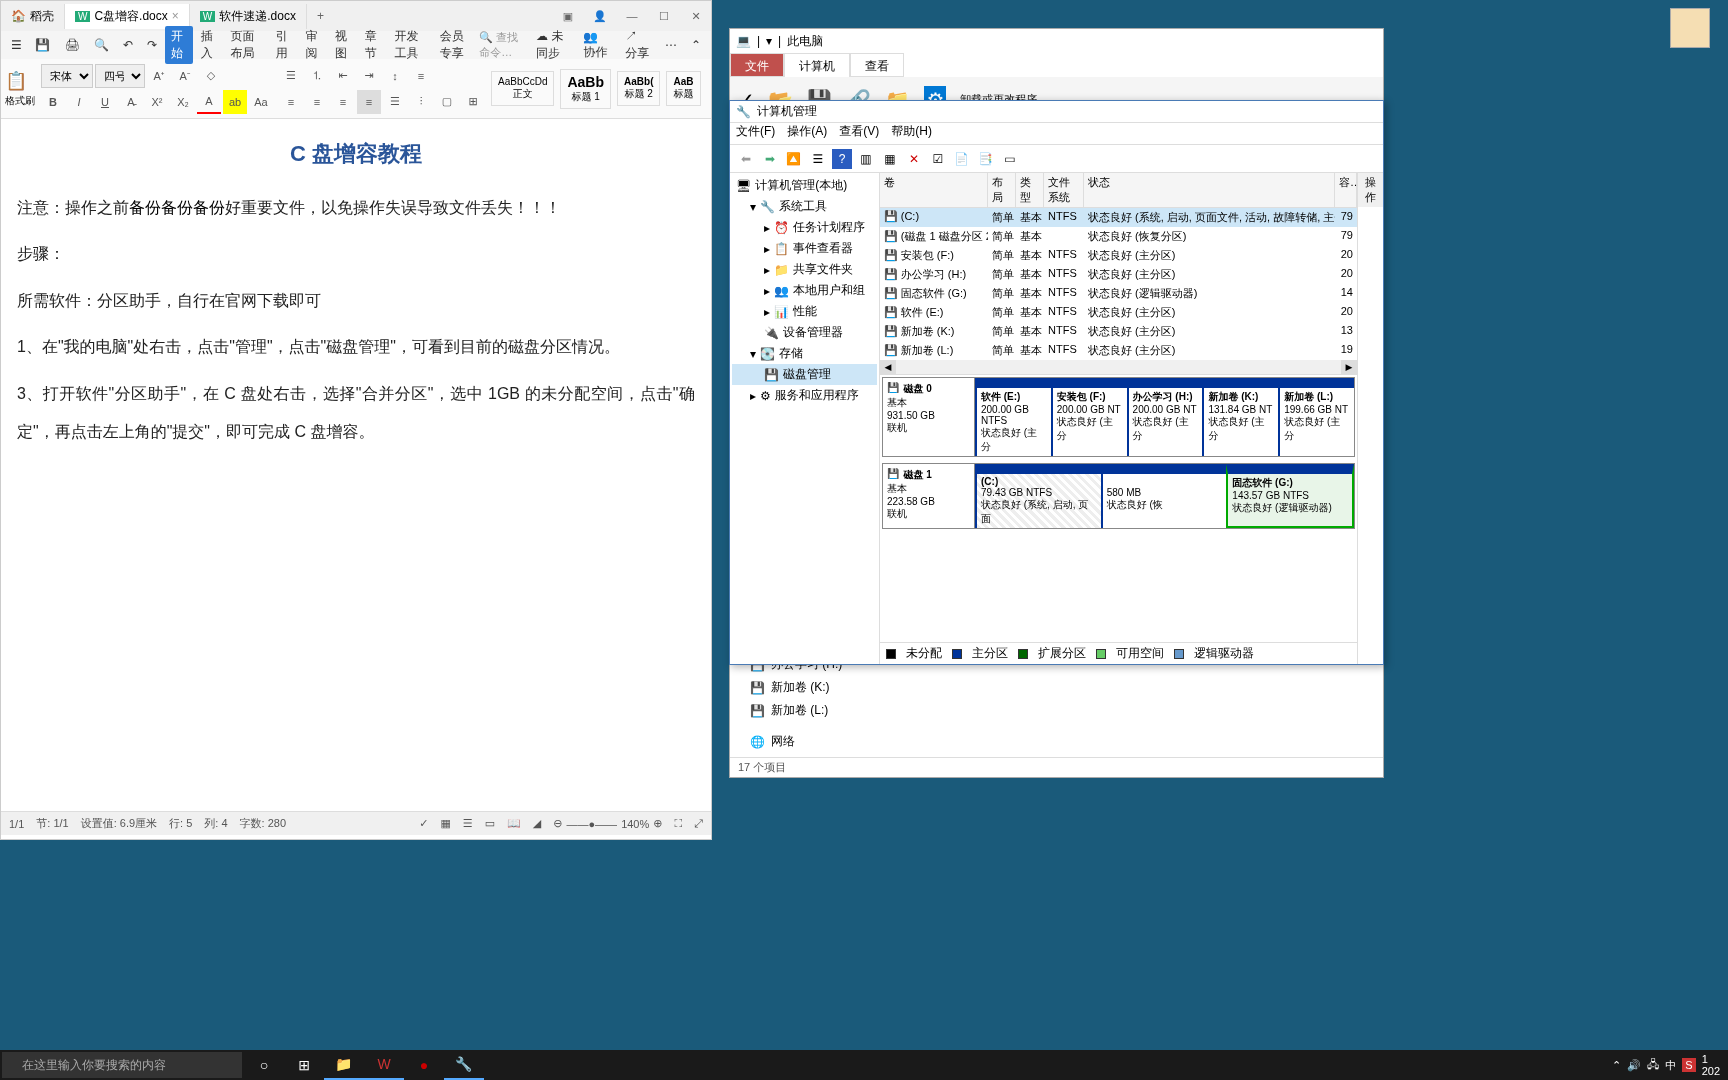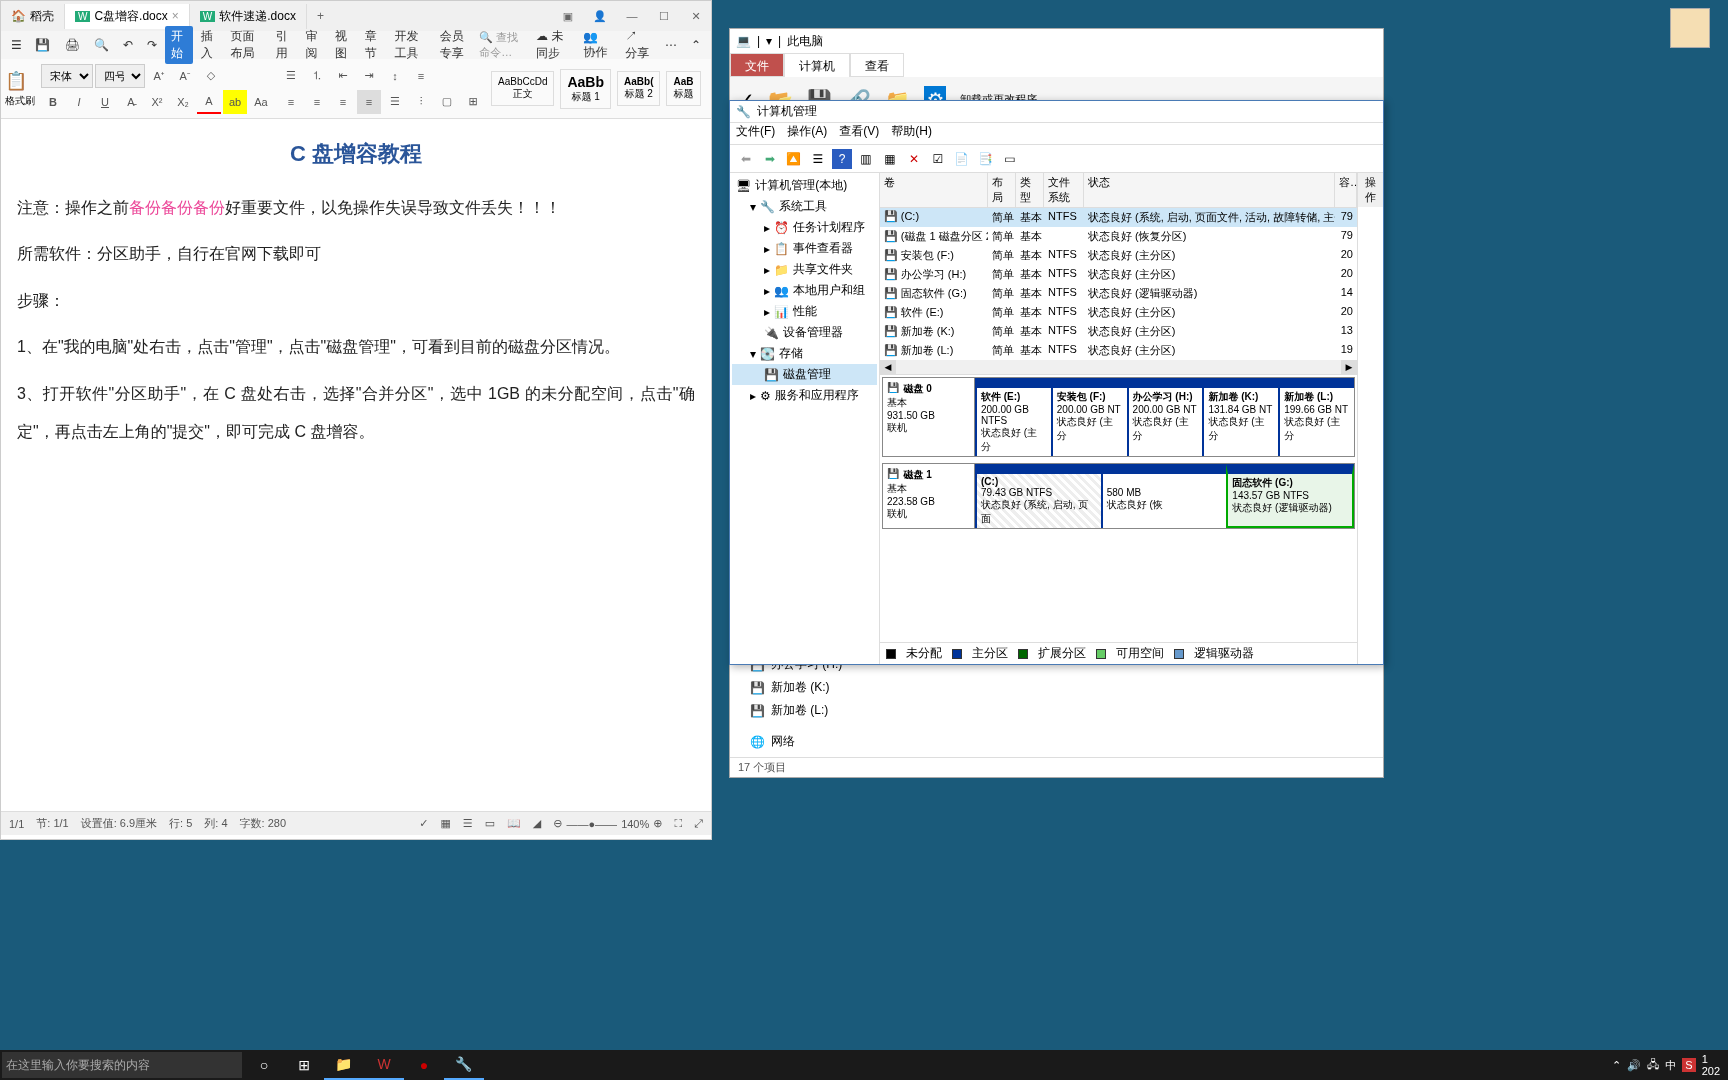--- a/index.html
+++ b/index.html
@@ -24,21 +24,21 @@
 .wps-ribbon { height: 60px; background: #fafafa; border-bottom: 1px solid #ddd; display: flex; align-items: center; padding: 2px 4px; font-size: 11px; gap: 6px; }
 .ribbon-group { display: flex; flex-direction: column; gap: 2px; }
 .ribbon-btn { width: 24px; height: 24px; display: flex; align-items: center; justify-content: center; color: #555; }
 .font-select { border: 1px solid #ccc; padding: 2px 4px; font-size: 11px; }
 .format-btns { display: flex; gap: 2px; }
 .style-box { border: 1px solid #ddd; padding: 4px 6px; font-size: 10px; text-align: center; }
 
 .wps-doc { height: 692px; overflow-y: auto; padding: 20px 16px; background: #fff; }
 .doc-title { text-align: center; color: #2a5599; font-size: 22px; margin-bottom: 20px; font-weight: bold; }
 .doc-p { font-size: 16px; line-height: 2.4; margin-bottom: 8px; color: #222; }
-.doc-red { color: #ec4899; }
+.doc-red { color: #000000; }
 
 .wps-status { height: 24px; background: #f0f0f0; border-top: 1px solid #ddd; display: flex; align-items: center; font-size: 11px; padding: 0 8px; gap: 12px; color: #555; }
 .status-spacer { flex: 1; }
 .zoom-group { display: flex; align-items: center; gap: 4px; }
 
 
 .compmgmt-window { position: absolute; left: 729px; top: 100px; width: 655px; height: 565px; background: #fff; border: 1px solid #4a7bb5; box-shadow: 2px 2px 8px rgba(0,0,0,0.3); }
 .compmgmt-title { height: 22px; background: #fff; border-bottom: 1px solid #ddd; display: flex; align-items: center; padding: 0 6px; font-size: 12px; gap: 6px; }
 .compmgmt-menubar { height: 22px; display: flex; align-items: flex-start; padding: 0 6px; font-size: 12px; gap: 12px; border-bottom: 1px solid #ddd; }
 .compmgmt-toolbar { height: 28px; display: flex; align-items: center; padding: 0 6px; gap: 4px; border-bottom: 1px solid #ddd; }
@@ -83,21 +83,21 @@
 .exp-ribbon-body { height: 46px; background: #f5f5f5; display: flex; align-items: center; gap: 14px; padding: 0 8px; font-size: 11px; border-bottom: 1px solid #ddd; }
 .big-icon { display: flex; flex-direction: column; align-items: center; gap: 2px; }
 
 .exp-bottom { position: absolute; bottom: 0; left: 0; right: 0; background: #fff; }
 .exp-sidebar-items { padding: 4px 20px; font-size: 12px; }
 .exp-side-item { padding: 3px 0; display: flex; align-items: center; gap: 6px; }
 .exp-status { border-top: 1px solid #ddd; padding: 2px 8px; font-size: 11px; color: #555; }
 
 
 .taskbar { position: absolute; bottom: 0; left: 0; right: 0; height: 30px; background: #1a1a1a; display: flex; align-items: center; }
-.search-box { width: 240px; height: 26px; background: #333; color: #aaa; font-size: 12px; display: flex; align-items: center; padding: 0 4px; margin-left: 2px; }
+.search-box { width: 240px; height: 26px; background: #333; color: #aaa; font-size: 12px; display: flex; align-items: center; padding: 0 20px; margin-left: 2px; }
 .task-icons { display: flex; gap: 0; margin-left: 2px; }
 .task-icon { width: 40px; height: 30px; display: flex; align-items: center; justify-content: center; color: #fff; font-size: 14px; }
 .tray { margin-left: auto; display: flex; align-items: center; gap: 6px; padding: 0 8px; color: #fff; font-size: 11px; }
 
 
 .desktop-icon { position: absolute; right: 18px; top: 8px; width: 40px; height: 40px; background: #f5deb3; border: 1px solid #aaa; }
 
 .scroll-track { height: 14px; background: #f0f0f0; display: flex; align-items: center; }
 .scroll-btn { width: 16px; height: 14px; background: #ddd; display: flex; align-items: center; justify-content: center; font-size: 9px; }
 </style>
@@ -492,22 +492,22 @@
         <div>标题 2</div>
       </div>
     <div class="style-box">
         <div style="font-weight:bold">AaB</div>
         <div>标题</div>
       </div>
   </div>
   <div class="wps-doc">
     <div class="doc-title">C 盘增容教程</div>
     <p class="doc-p"><span>注意：操作之前</span><span class="doc-red">备份备份备份</span><span>好重要文件，以免操作失误导致文件丢失！！！</span></p>
+    <p class="doc-p">步骤：</p>
     <p class="doc-p">所需软件：分区助手，自行在官网下载即可</p>
-    <p class="doc-p">步骤：</p>
     <p class="doc-p" style="text-align:justify">1、在"我的电脑"处右击，点击"管理"，点击"磁盘管理"，可看到目前的磁盘分区情况。</p>
     <p class="doc-p" style="text-align:justify">3、打开软件"分区助手"，在 C 盘处右击，选择"合并分区"，选中 1GB 的未分配空间，点击"确定"，再点击左上角的"提交"，即可完成 C 盘增容。</p>
   </div>
   <div class="wps-status">
     <span>1/1</span>
     <span>节: 1/1</span>
     <span>设置值: 6.9厘米</span>
     <span>行: 5</span>
     <span>列: 4</span>
     <span>字数: 280</span>

